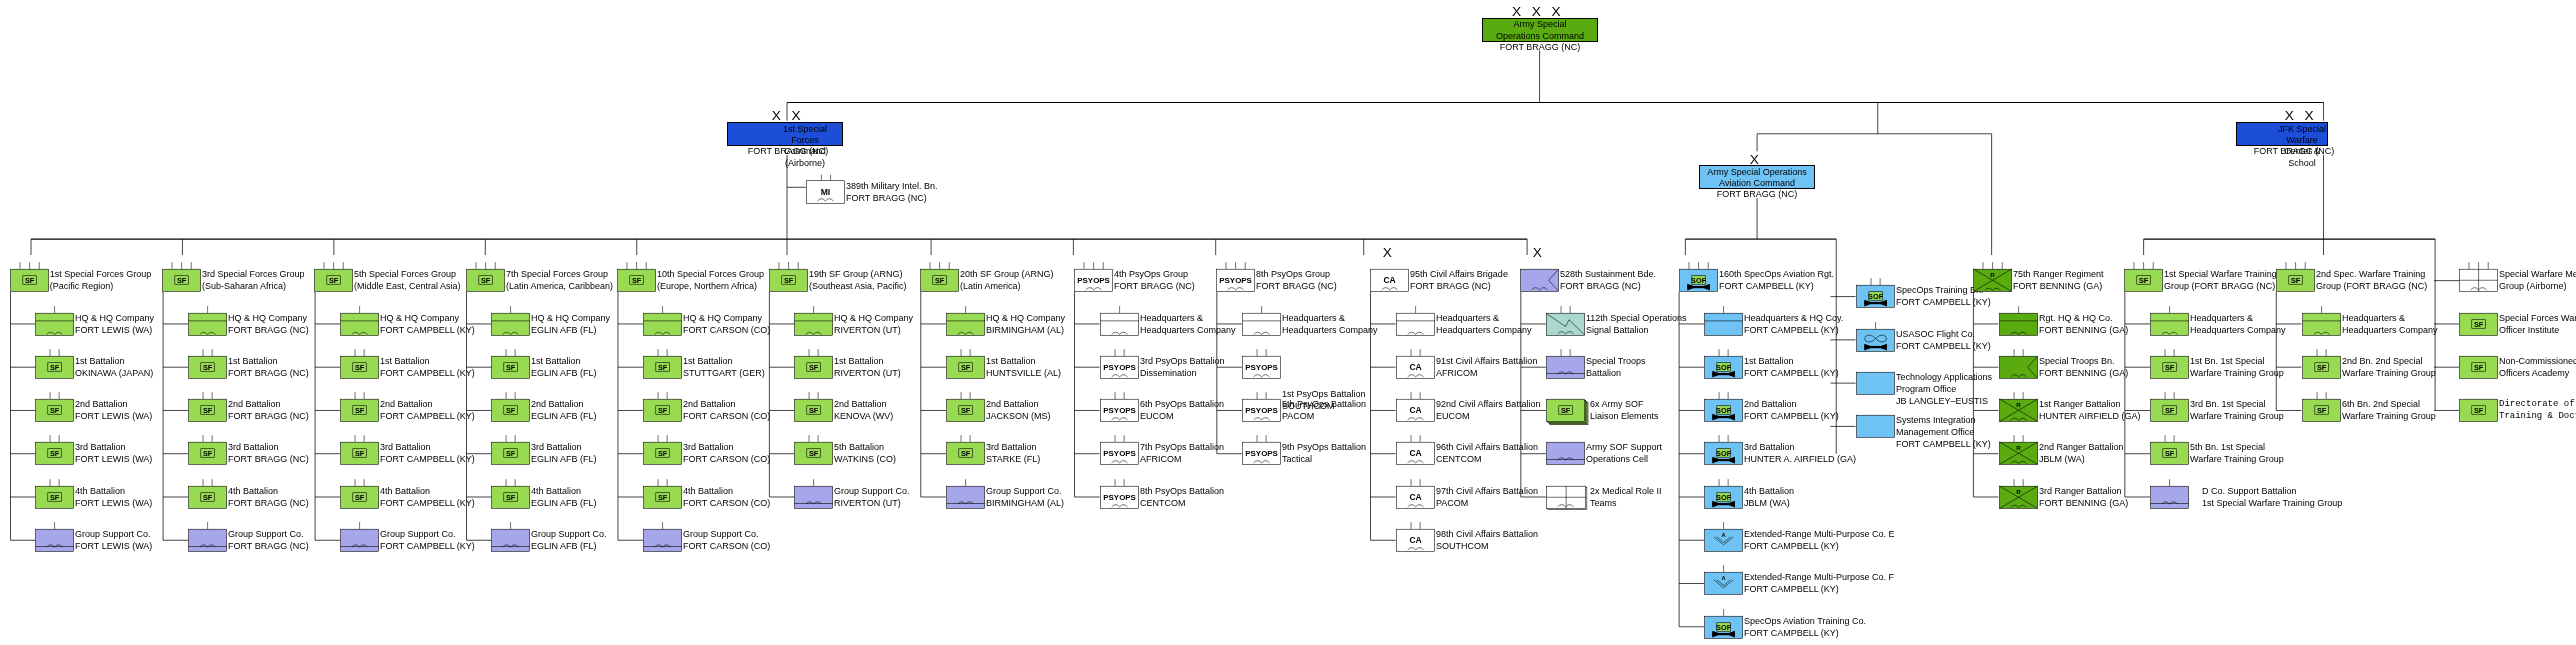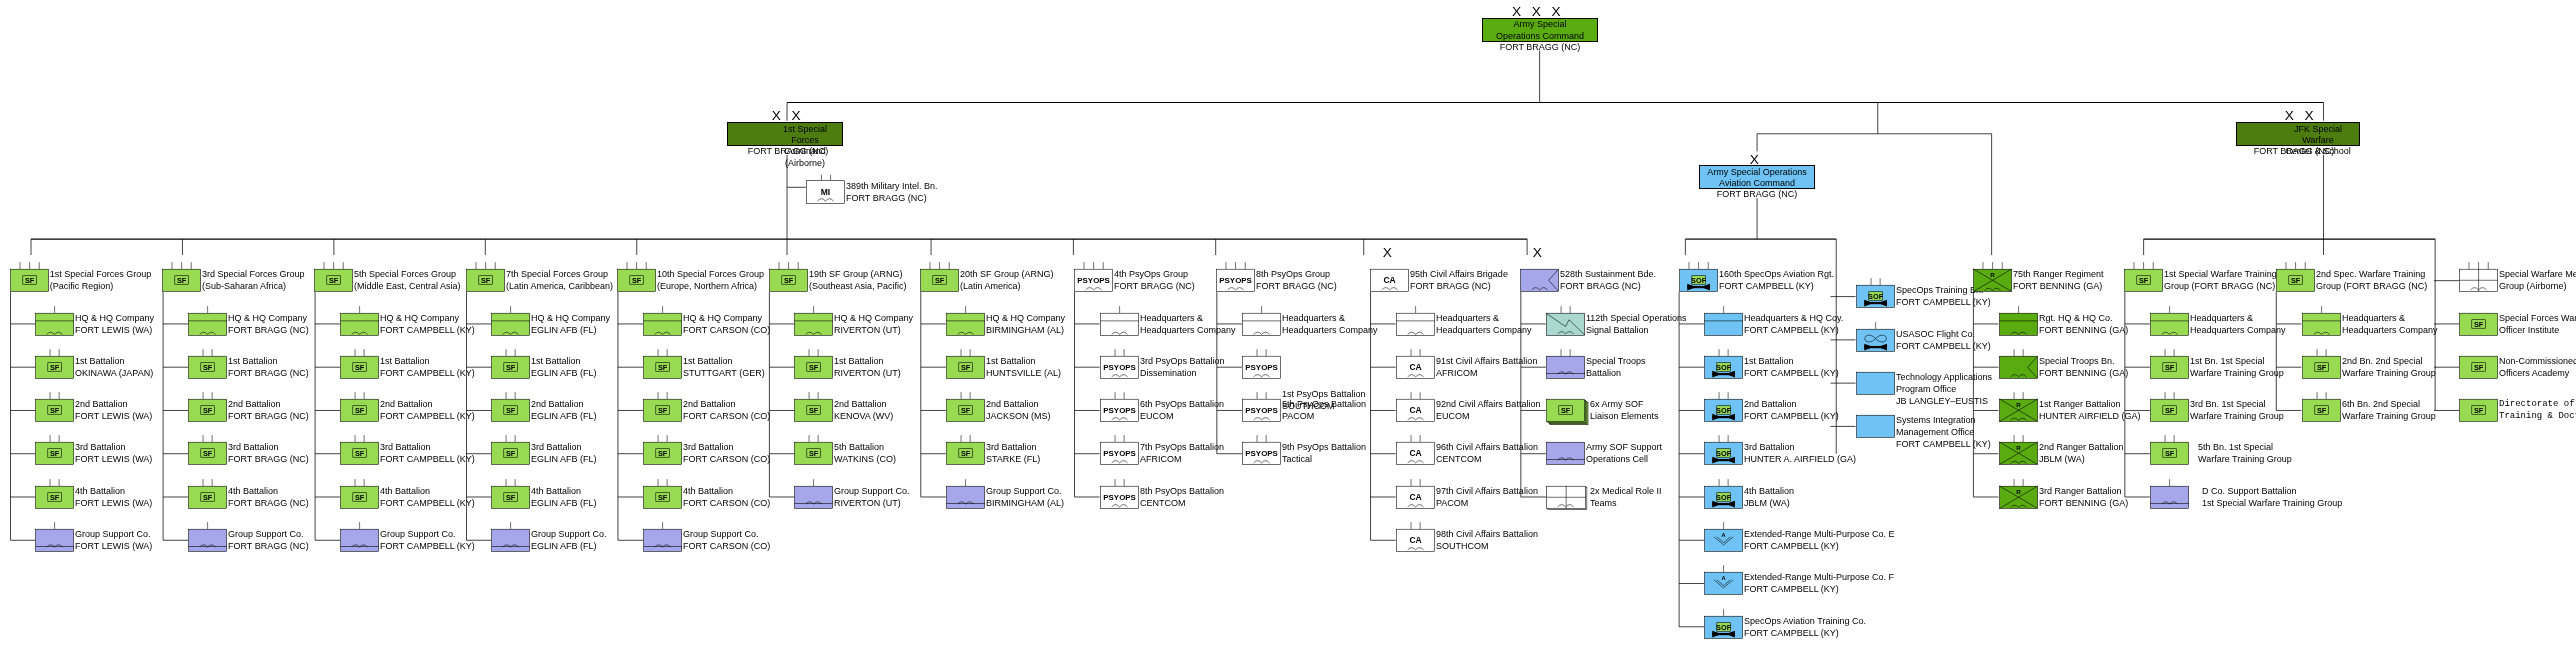--- a/index.html
+++ b/index.html
@@ -1,21 +1,21 @@
 <!DOCTYPE html>
 <html style="font-size:9px"><head>
 <meta charset="utf-8">
 <style>
   html,body{margin:0;padding:0;background:#ffffff;}
   body{width:2576px;height:645px;position:relative;overflow:hidden;font-family:"Liberation Sans",sans-serif;color:#000;}
   #chart{position:absolute;left:0;top:0;width:2576px;height:645px;}
   #lines{position:absolute;left:0;top:0;}
   .hq{position:absolute;border:1.1px solid #000;text-align:center;font-size:9px;line-height:11.4px;box-sizing:border-box;padding-top:0.6px;}
   .hq-green{background:#5aab10;}
-  .hq-light{background:#4d7c0f;padding-left:40px;}
+  .hq-light{background:#1d4ed8;padding-left:40px;}
   .hq-blue{background:#6ec3f4;}
   .echelon{position:absolute;font-size:13.7px;line-height:13.7px;text-align:center;width:68px;letter-spacing:3.4px;}
   .loc{position:absolute;font-size:9px;line-height:10.2px;text-align:center;width:148px;}
   .unit{position:absolute;}
   .sym{position:absolute;left:0;top:0;}
   .lbl{position:absolute;font-size:9px;line-height:12px;white-space:nowrap;}
 </style>
 </head>
 <body>
 
@@ -190,21 +190,21 @@
   </div>
 
   <div class="echelon" style="left:1722px;top:153px;">X</div>
   <div class="hq hq-blue" style="left:1699px;top:165px;width:116px;height:24px;">
     <div>Army Special Operations</div>
     <div>Aviation Command</div>
   </div>
   <div class="loc" style="left:1683px;top:189px;">FORT BRAGG (NC)</div>
 
   <div class="echelon" style="left:2267px;top:109px;">X X</div>
-  <div class="hq hq-light" style="left:2236px;top:122px;width:124px;height:24px;">
+  <div class="hq hq-light" style="left:2236px;top:122px;width:92px;height:24px;">
     <div>JFK Special Warfare</div>
     <div>Center &amp; School</div>
   </div>
   <div class="loc" style="left:2220px;top:146px;">FORT BRAGG (NC)</div>
 
   <div id="units">
       <div class="unit" style="left: 9.7px; top: 269px;">
         <svg width="46" height="34" class="sym" viewBox="0 -14 80 60" style="top: -8px;">
           <line x1="17" y1="-12" x2="17" y2="0" stroke="#000"></line>
           <line x1="34" y1="-12" x2="34" y2="0" stroke="#000"></line>
@@ -1424,21 +1424,21 @@
         </div>
       </div>
       <div class="unit" style="left: 2150px; top: 442px;">
         <svg width="46" height="34" class="sym" viewBox="0 -14 80 60" style="top: -8px;">
           <line x1="26" y1="-12" x2="26" y2="0" stroke="#000"></line>
           <line x1="42" y1="-12" x2="42" y2="0" stroke="#000"></line>
           <rect x="0.5" y="0.5" width="67" height="39" fill="#98db52" stroke="#000"></rect>
           <rect x="22" y="12" width="24" height="15" fill="none" stroke="#000"></rect>
           <text x="34" y="25" font-size="13" font-weight="bold" text-anchor="middle" font-family="Liberation Sans, sans-serif">SF</text>
         </svg>
-        <div class="lbl" style="left: 40px; top: -1.1px; padding-left: 8px;">
+        <div class="lbl" style="left: 40px; top: -1.1px;">
           <div>5th Bn. 1st Special</div>
           <div>Warfare Training Group</div>
         </div>
       </div>
       <div class="unit" style="left: 2150px; top: 486px;">
         <svg width="46" height="34" class="sym" viewBox="0 -14 80 60" style="top: -8px;">
           <line x1="34" y1="-12" x2="34" y2="0" stroke="#000"></line>
           <rect x="0.5" y="0.5" width="67" height="39" fill="#a6a6ea" stroke="#000"></rect>
           <line x1="0" y1="31" x2="68" y2="31" stroke="#000"></line>
           <path d="M20,32 q7,-8 14,0 q7,-8 14,0" fill="none" stroke="#000"></path>

